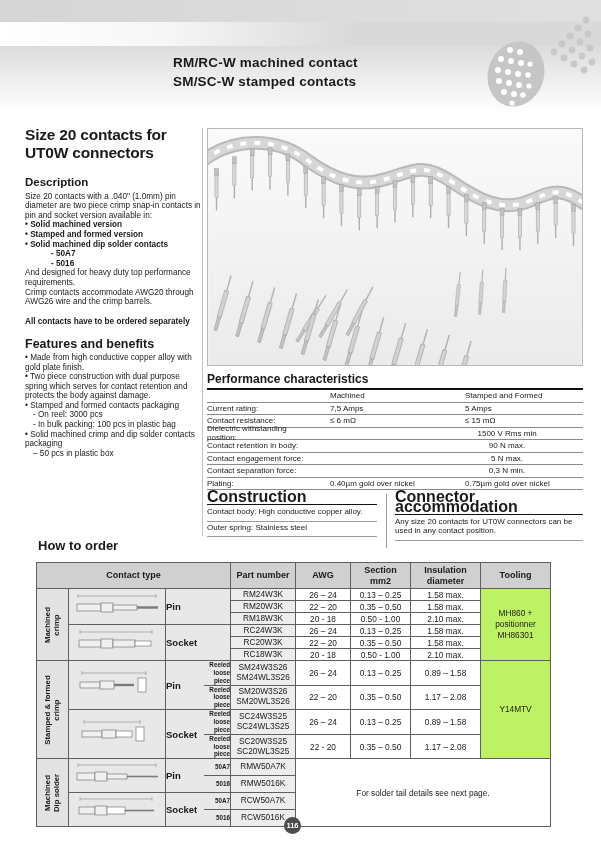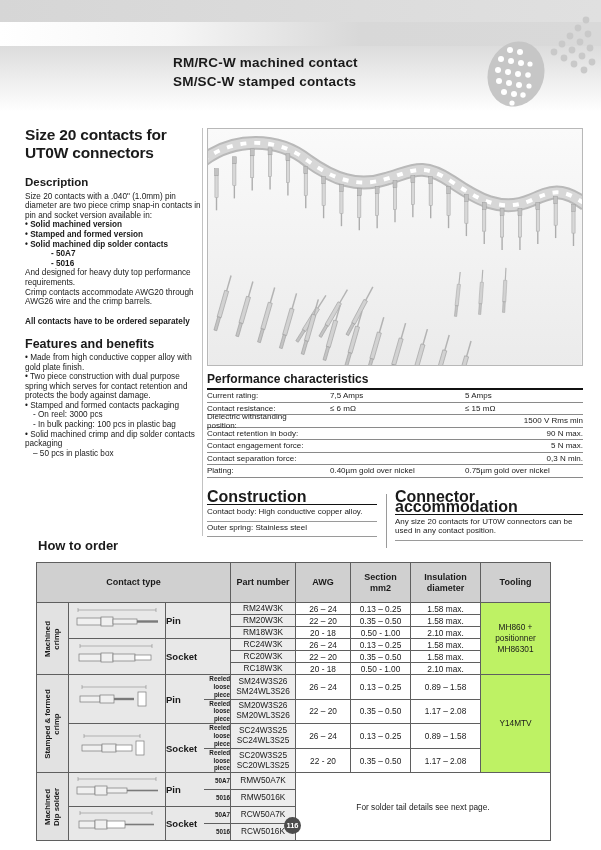--- a/index.html
+++ b/index.html
@@ -28,21 +28,21 @@
   
   .photo{left:207px;top:128px;width:376px;height:238px;border:1px solid #b8b8b8;box-sizing:border-box;background:#f6f6f6;}
   
   .perf{left:207px;top:372px;width:376px;font-size:8px;}
   .perf-title{font-size:12px;font-weight:bold;padding-bottom:2px;}
   .perf-rule{height:2px;background:#111;}
   .prow{display:flex;align-items:center;height:11.5px;border-bottom:1px solid #8a8a8a;}
   .plabel{width:120px;}
   .pmach{width:133px;padding-left:3px;}
   .pstamp{flex:1;padding-left:2px;}
-  .pspan{width:175px;margin-left:120px;text-align:right;}
+  .pspan{width:175px;margin-left:120px;text-align:center;}
   .phead div{font-size:8px;}
   
   .cbox{font-size:8px;line-height:9.8px;}
   .cbox .ctitle{font-size:16px;font-weight:bold;border-bottom:1.5px solid #111;padding-bottom:2px;margin-bottom:2px;}
   .cbox .cline{border-bottom:1px solid #9a9a9a;padding-bottom:4px;margin-bottom:1px;}
   .ccdiv{width:1px;background:#9a9a9a;}
   
   .order-title{left:38px;top:538px;font-size:13px;font-weight:bold;}
   table.order{left:36px;top:562px;border-collapse:collapse;table-layout:fixed;width:514px;
     font-size:8.3px;border:1.5px solid #3a3a3a;}
@@ -247,20 +247,25 @@
       </g>
     <g transform="translate(252,258) rotate(16) scale(1.15)">
         <use href="#upin"></use>
       </g>
   </g>
 </svg>
 
 <div class="abs perf">
   <div class="perf-title">Performance characteristics</div>
   <div class="perf-rule"></div>
+  <div class="prow phead">
+    <div class="plabel"></div>
+    <div class="pmach">Machined</div>
+    <div class="pstamp">Stamped and Formed</div>
+  </div>
   <div class="prow">
     <div class="plabel">Current rating:</div>
     <div class="pmach">7,5 Amps</div>
     <div class="pstamp">5 Amps</div>
   </div>
   <div class="prow">
     <div class="plabel">Contact resistance:</div>
     <div class="pmach">≤ 6 mΩ</div>
     <div class="pstamp">≤ 15 mΩ</div>
   </div>
@@ -306,21 +311,21 @@
       <col style="width:97px">
       <col style="width:38px">
       <col style="width:27px">
     <col style="width:65px">
       <col style="width:55px">
       <col style="width:60px">
       <col style="width:70px">
       <col style="width:70px">
   </colgroup>
   <thead>
-    <tr style="height:40px">
+    <tr style="height:26px">
       <th colspan="4">Contact type</th>
       <th>Part number</th>
       <th>AWG</th>
       <th>Section
 mm2</th>
       <th>Insulation
 diameter</th>
       <th>Tooling</th>
     </tr>
   </thead>

